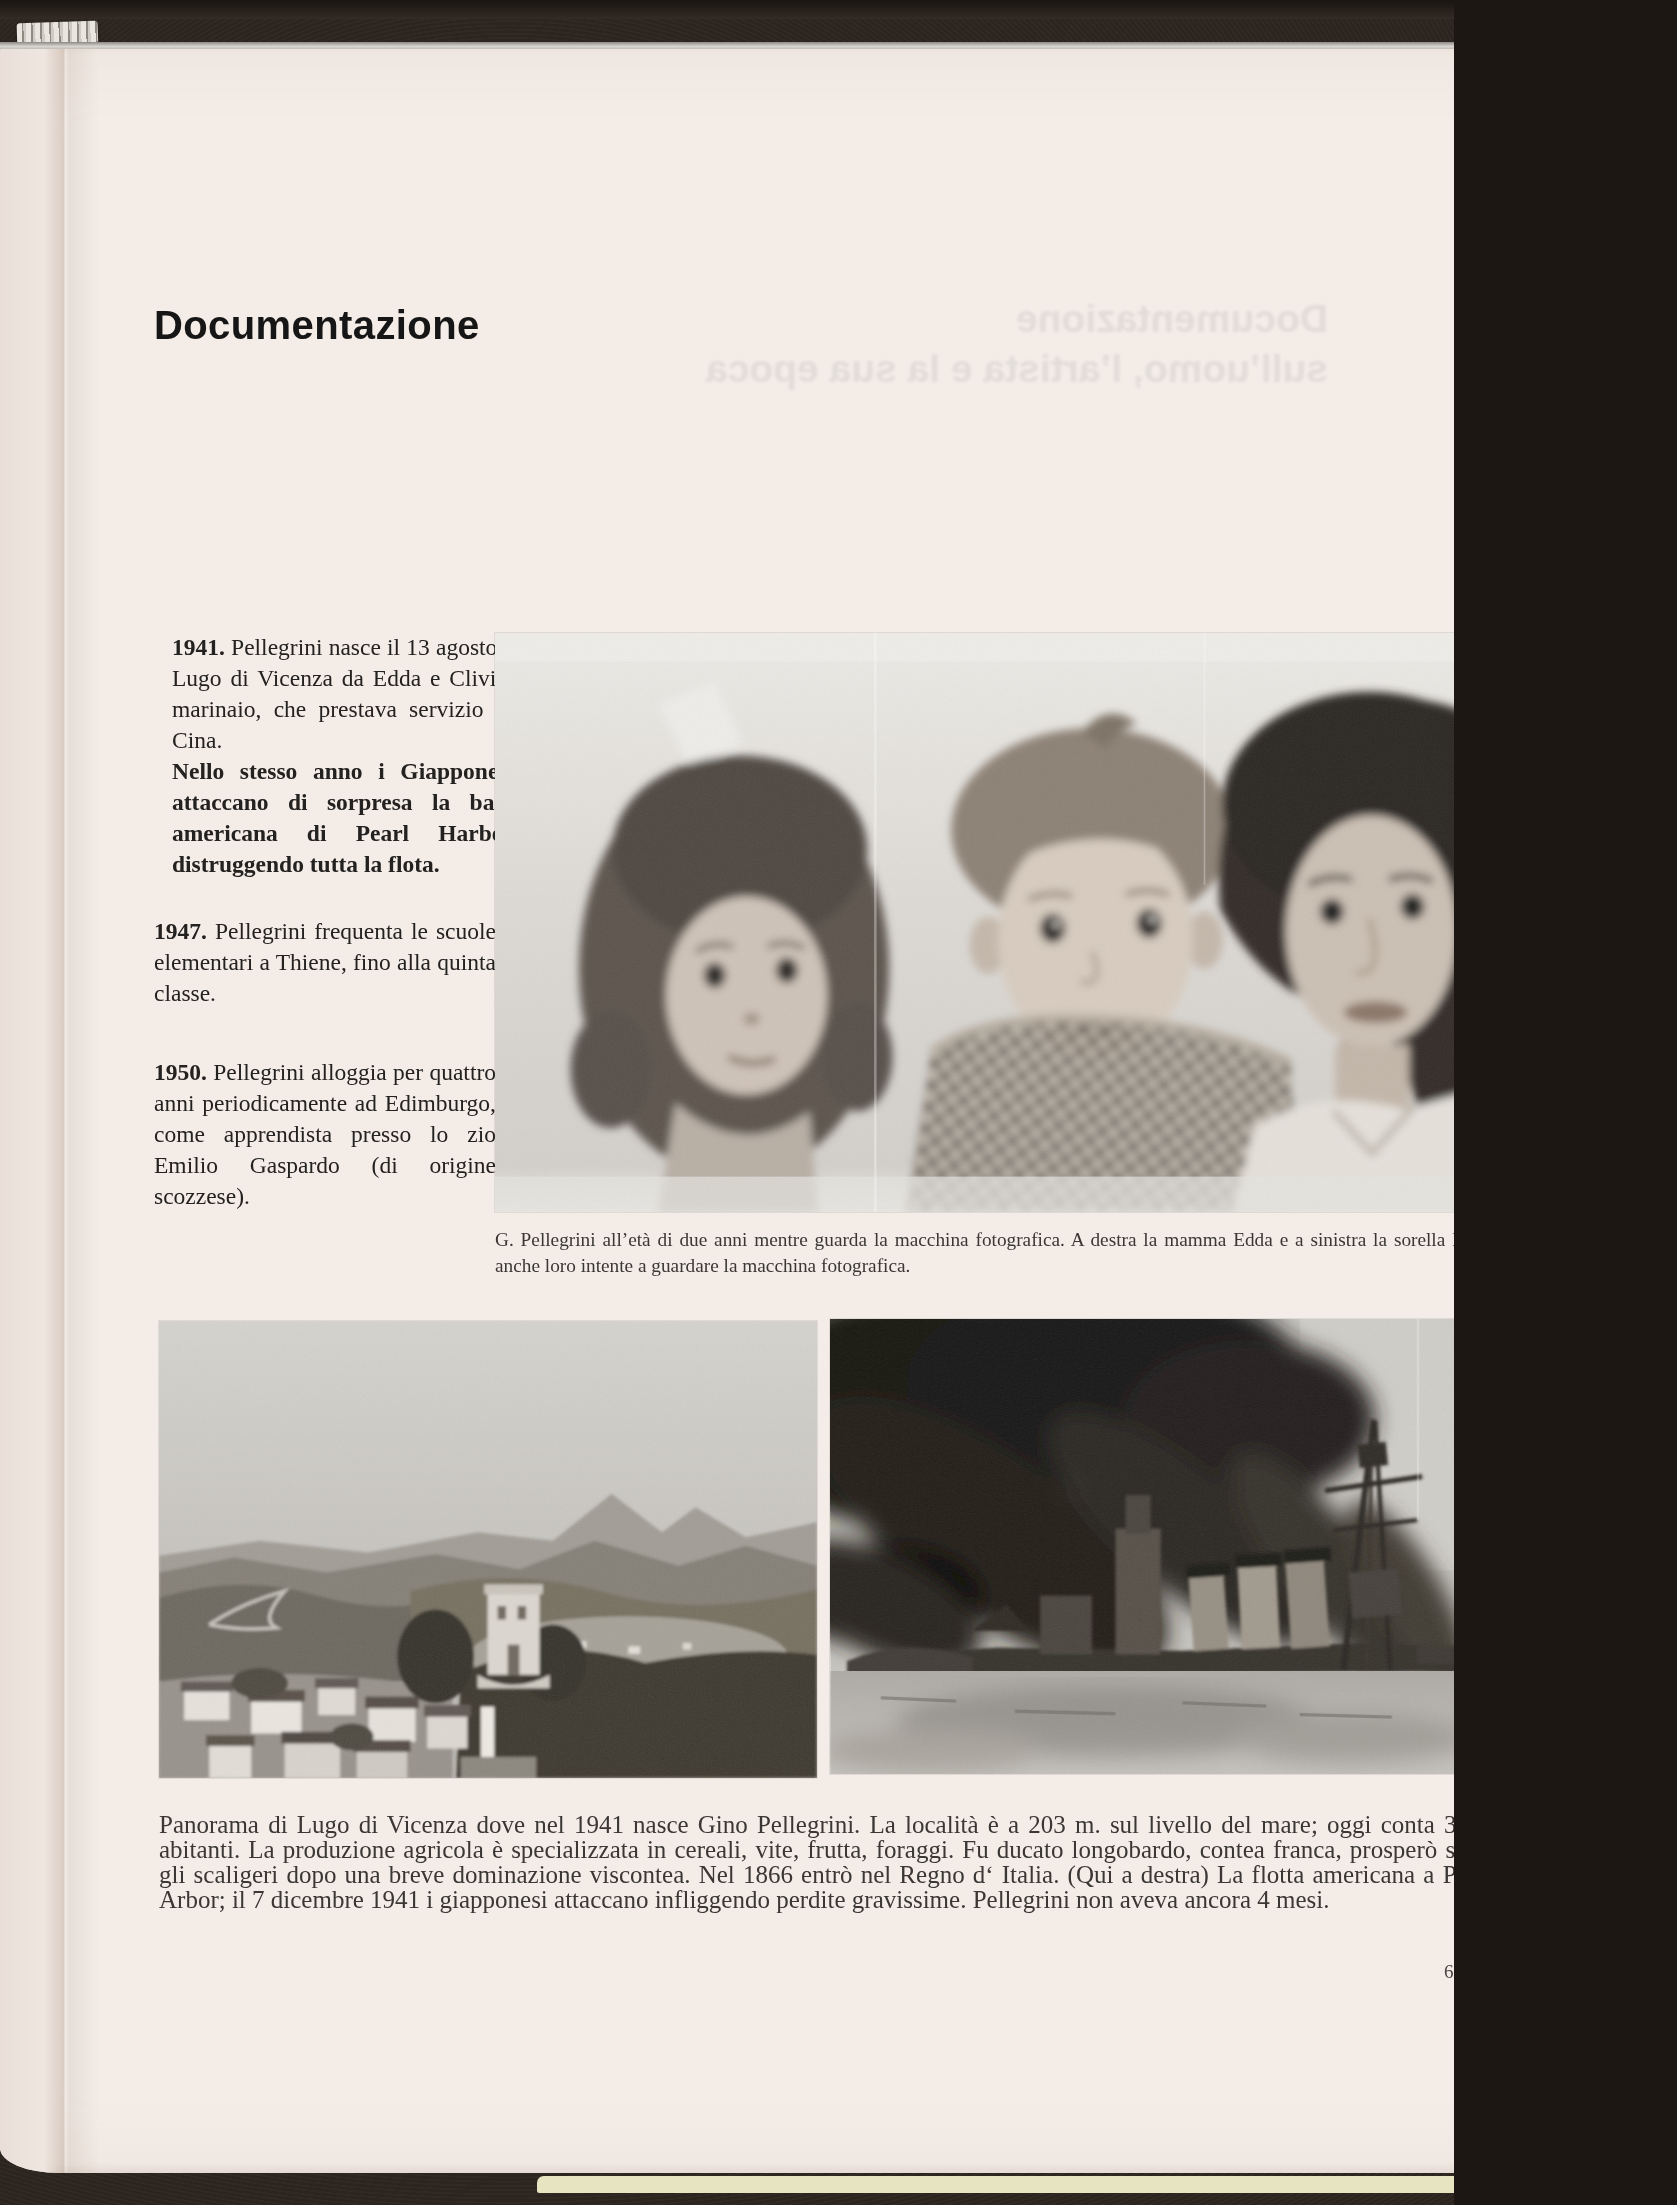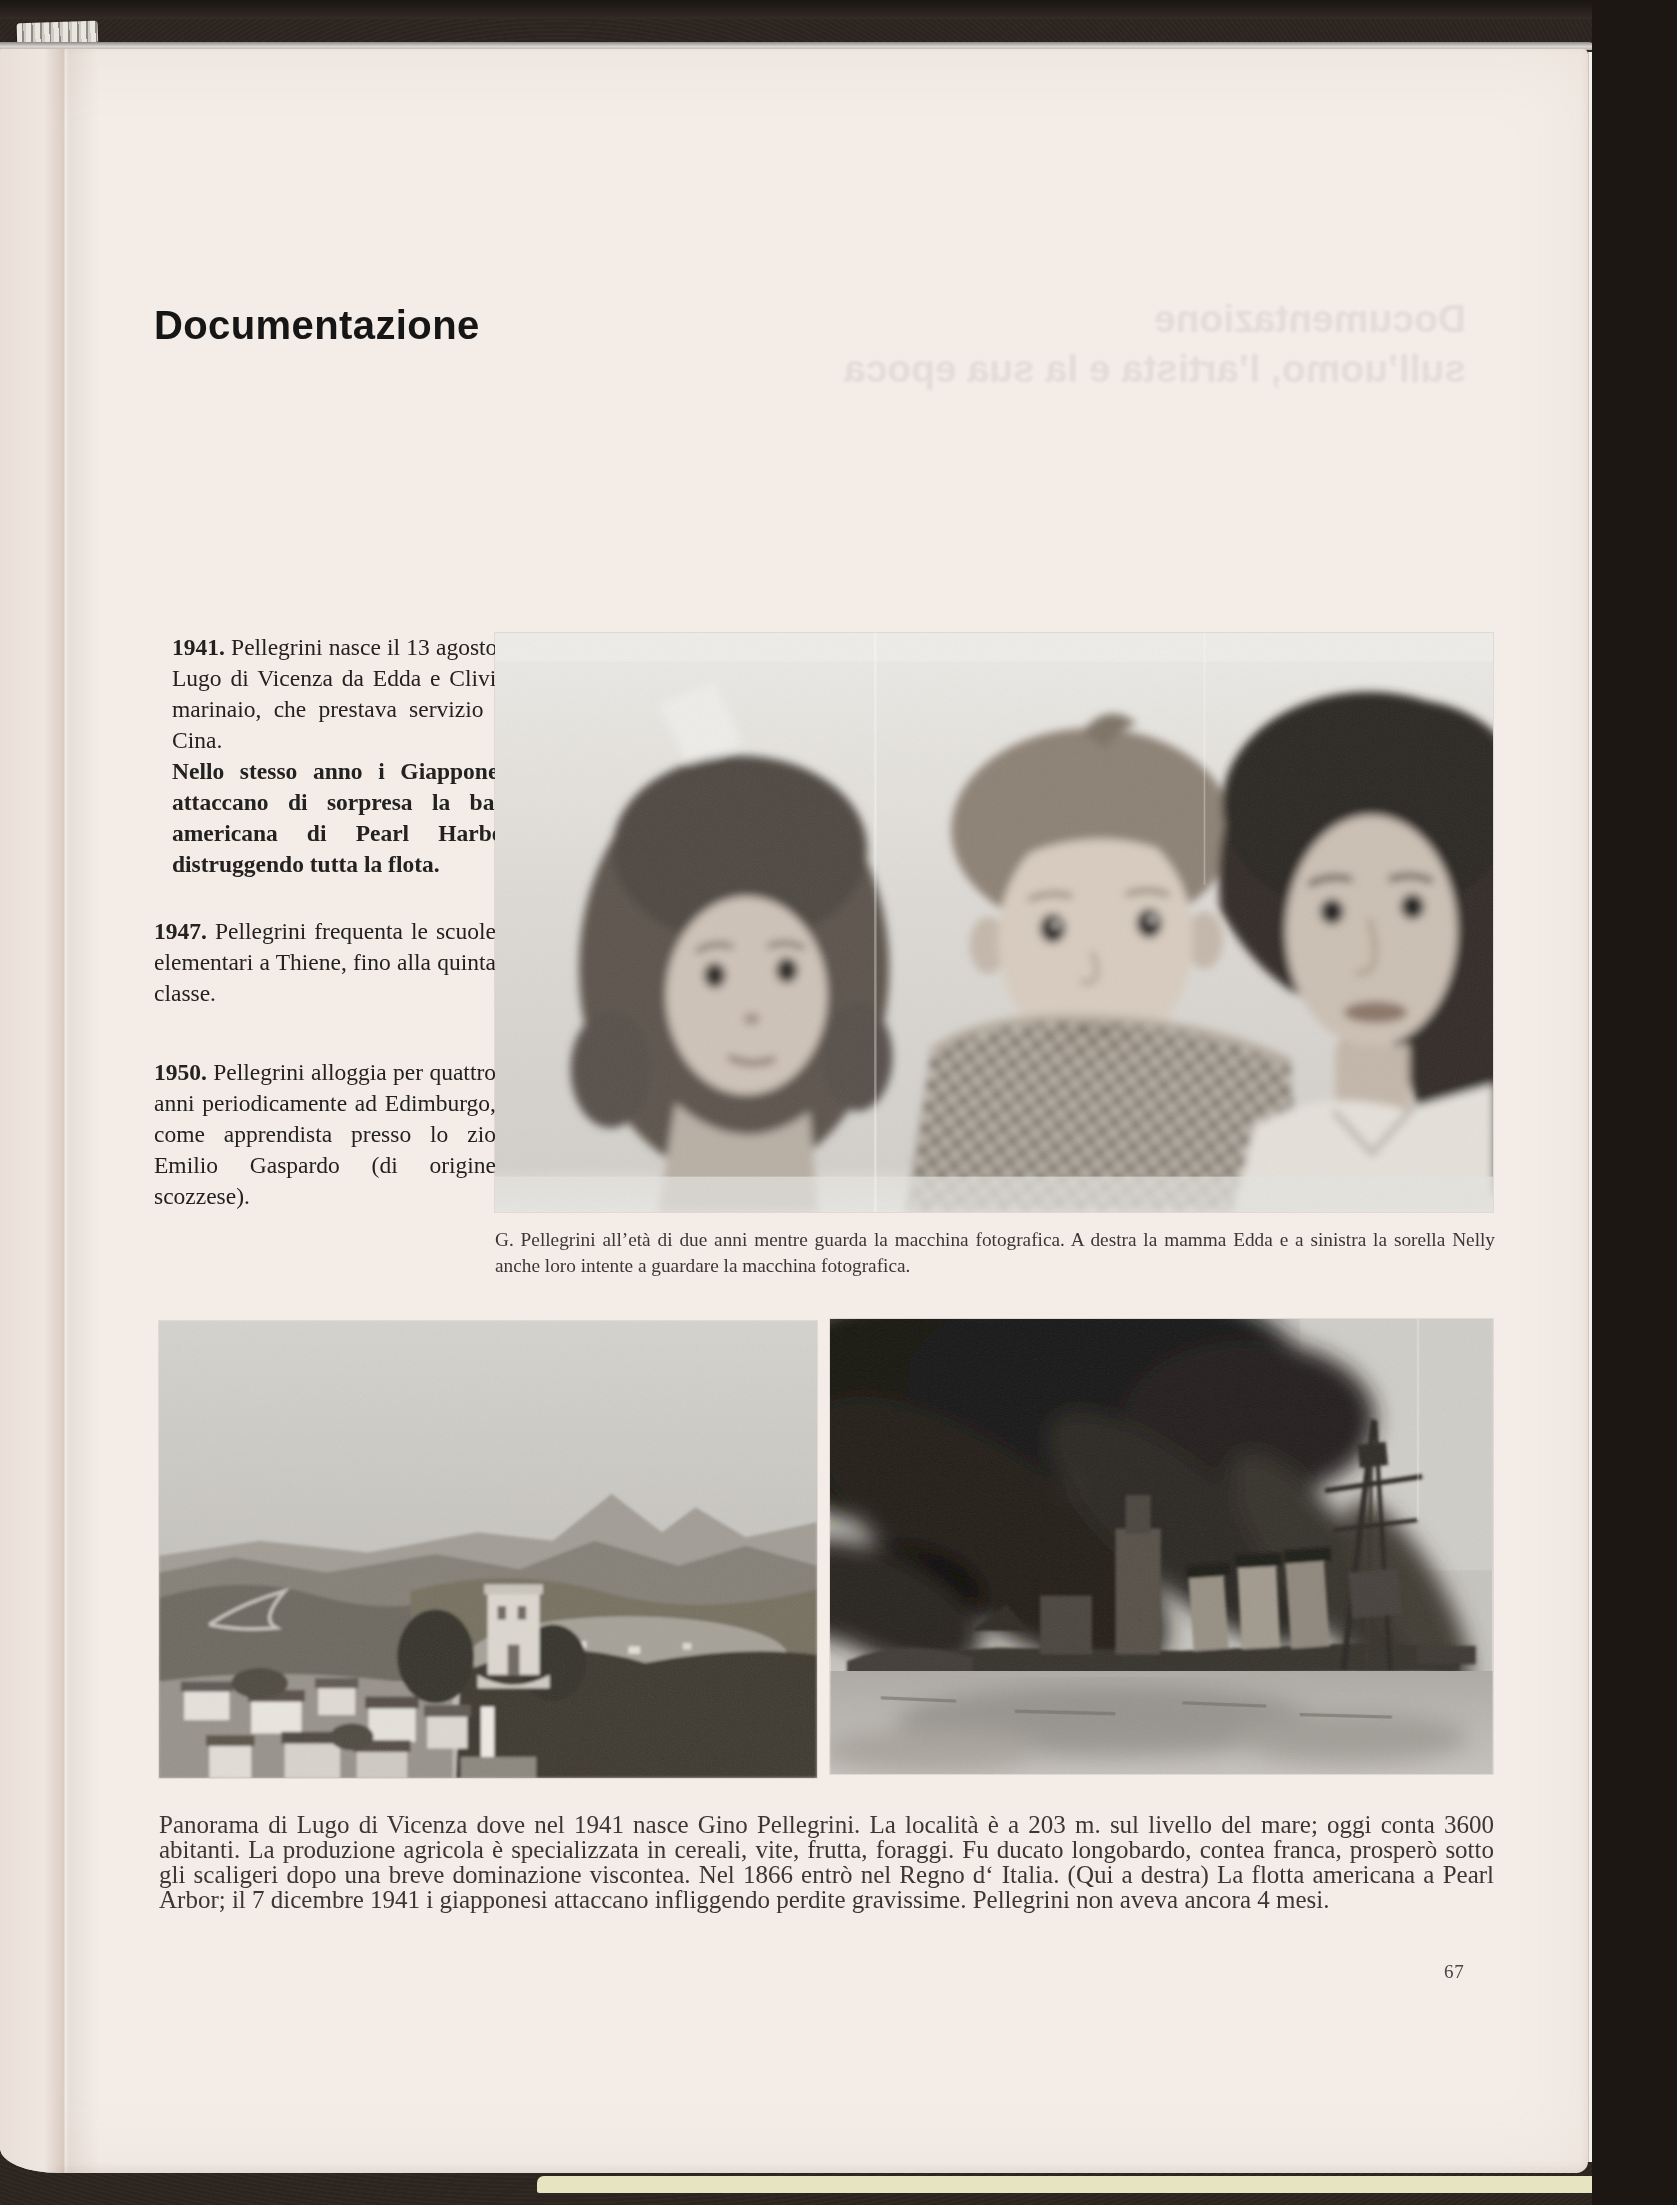--- a/index.html
+++ b/index.html
@@ -1,16 +1,16 @@
 <!DOCTYPE html>
 <html style="font-size:13.4px"><head>
 <meta charset="utf-8">
 <style>
   html,body{margin:0;padding:0;background:#1c1713;}
-  #canvas{position:relative;width:1592px;height:2205px;overflow:hidden;
+  #canvas{position:relative;width:1454px;height:2205px;overflow:hidden;
     background-color:#2b241f;
     background-image:repeating-radial-gradient(circle at 35% 25%, rgba(255,255,255,0.025) 0 1.7px, transparent 1.7px 4.2px);
     font-family:"Liberation Serif", serif;}
   
   .stitching{position:absolute;left:17px;top:22px;width:81px;height:28.5px;
     background:repeating-linear-gradient(90deg,#e9e6df 0 5px,#8f8a82 5px 6.7px,#cfcbc4 6.7px 9.2px);
     border-radius:3.4px 3.4px 8.4px 8.4px;transform:rotate(-2deg);box-shadow:0 1.7px 2.5px rgba(0,0,0,.5);}
   .cover-ridge{position:absolute;left:0;top:0;width:1644px;height:18.5px;
     background:linear-gradient(180deg,#191511,#332b25);}
   .topstack{position:absolute;left:0;top:42px;width:1594px;height:8.4px;

